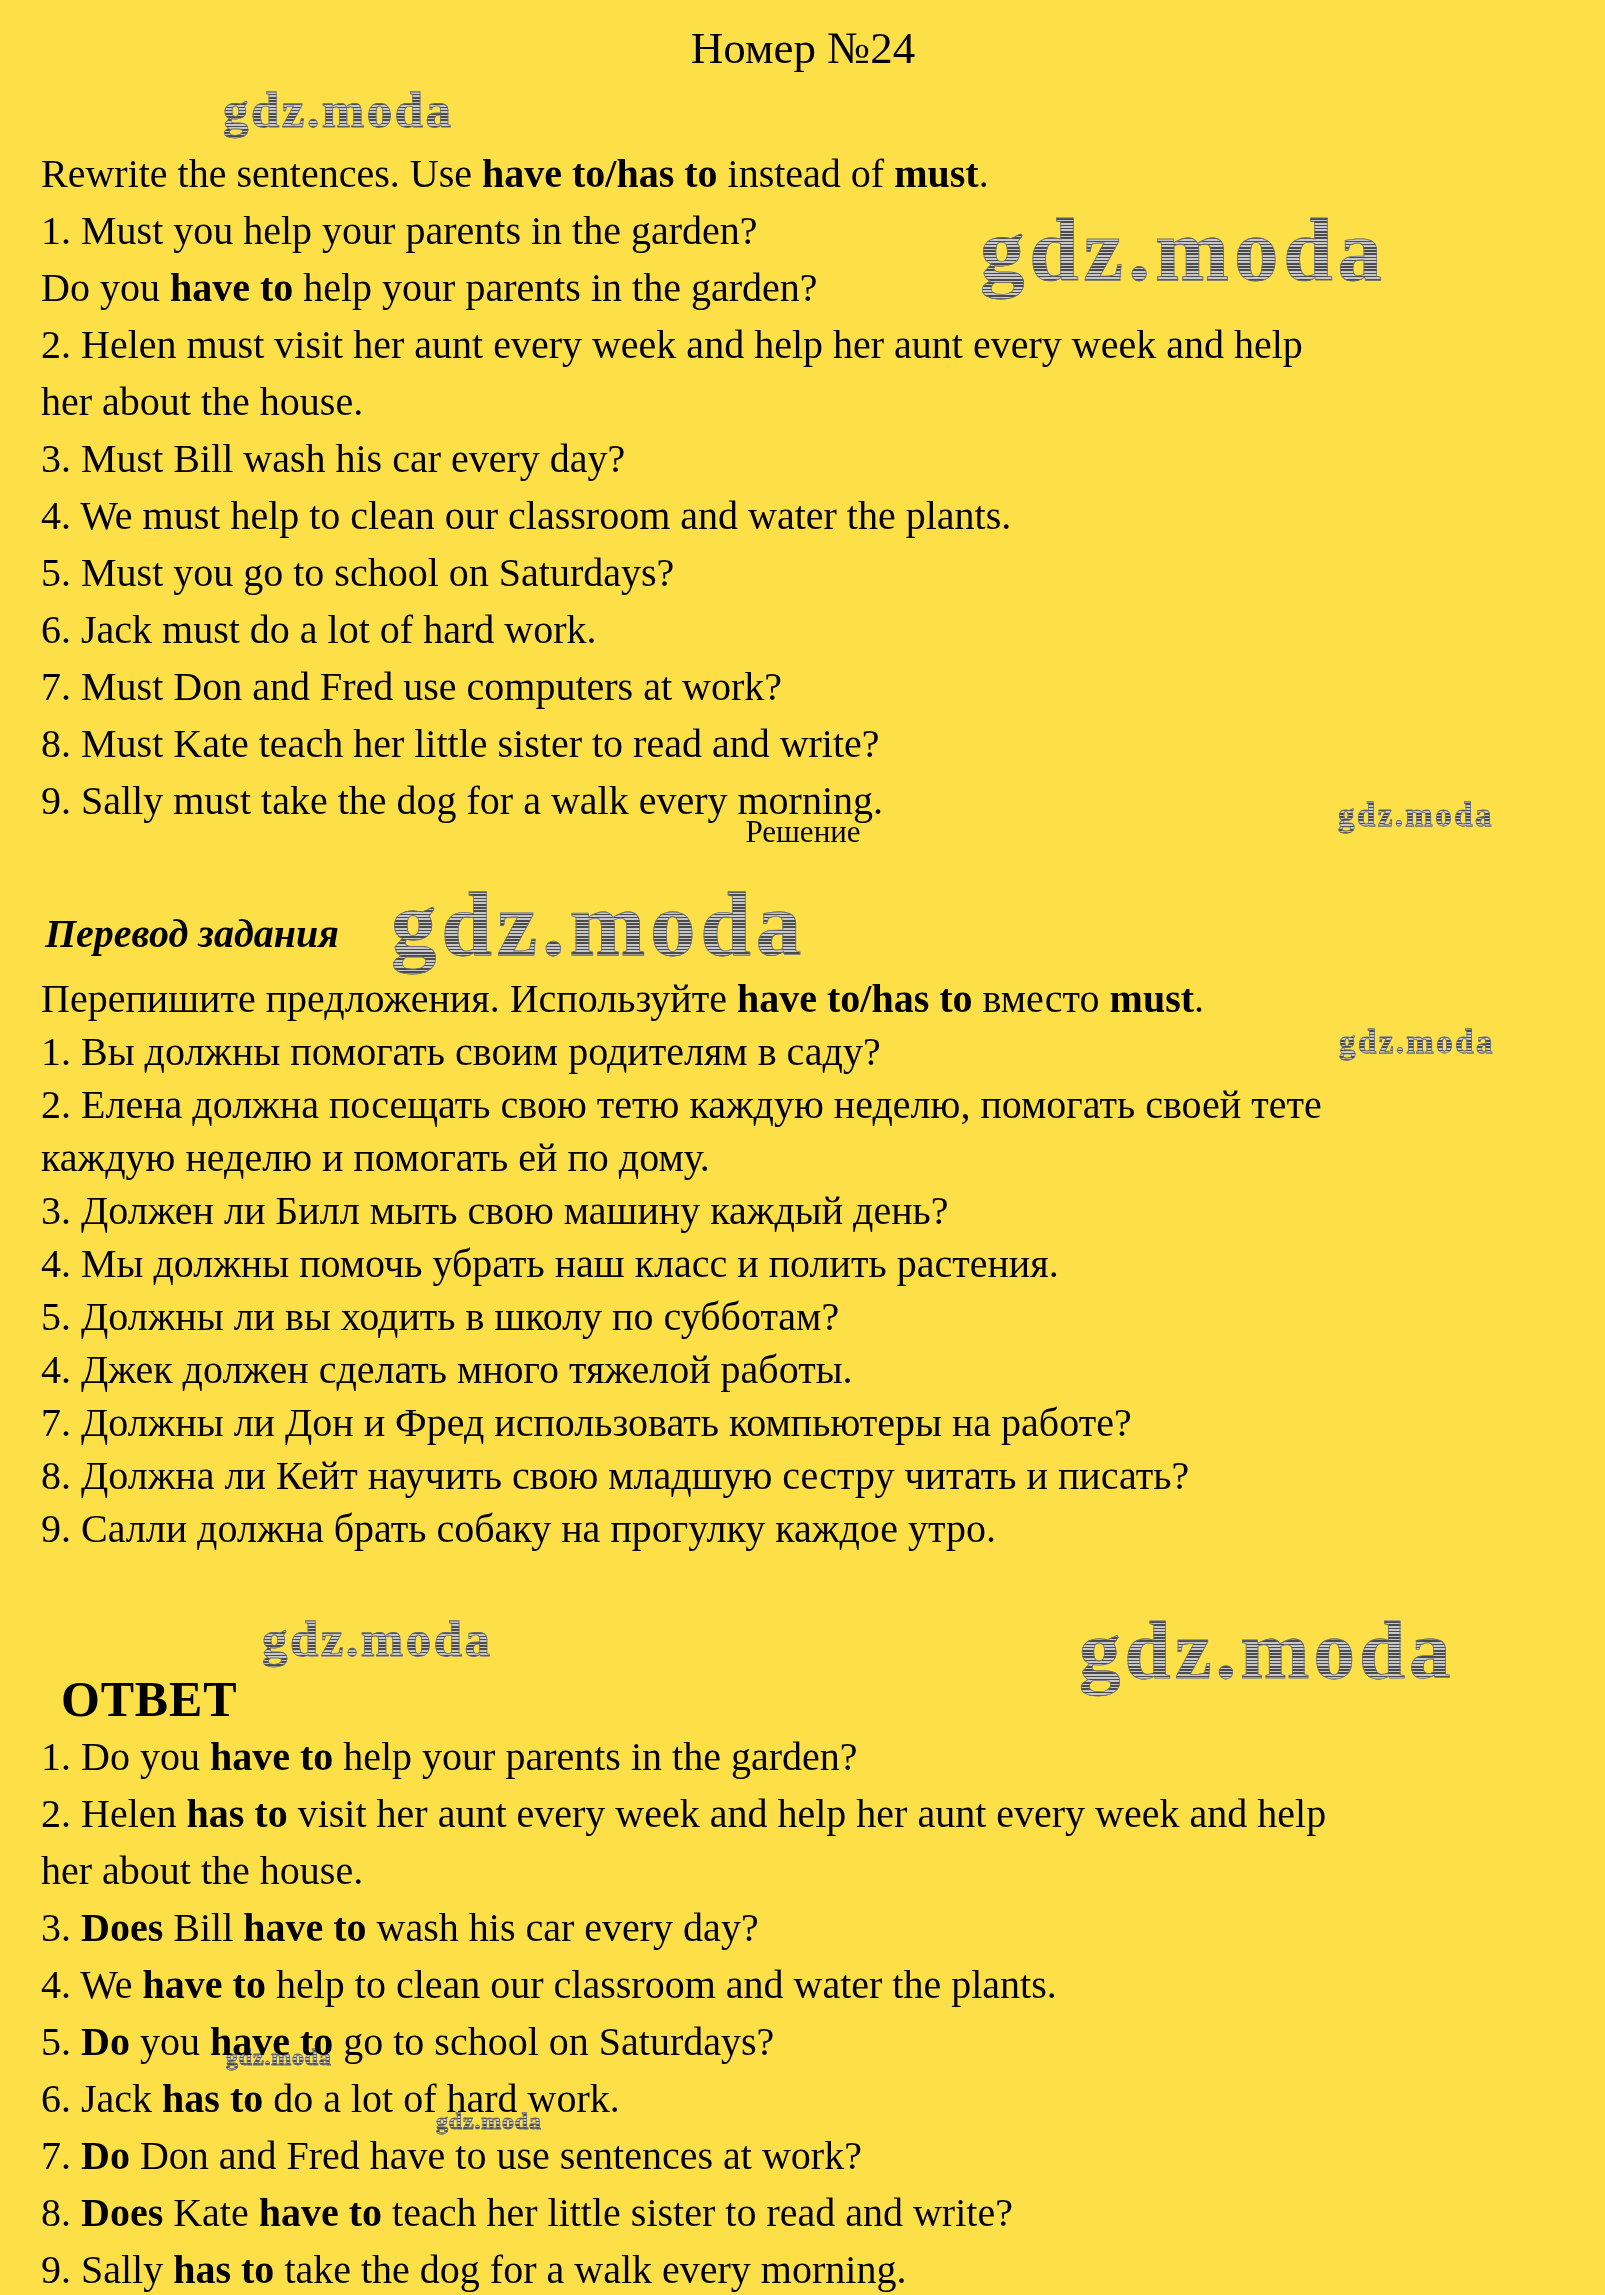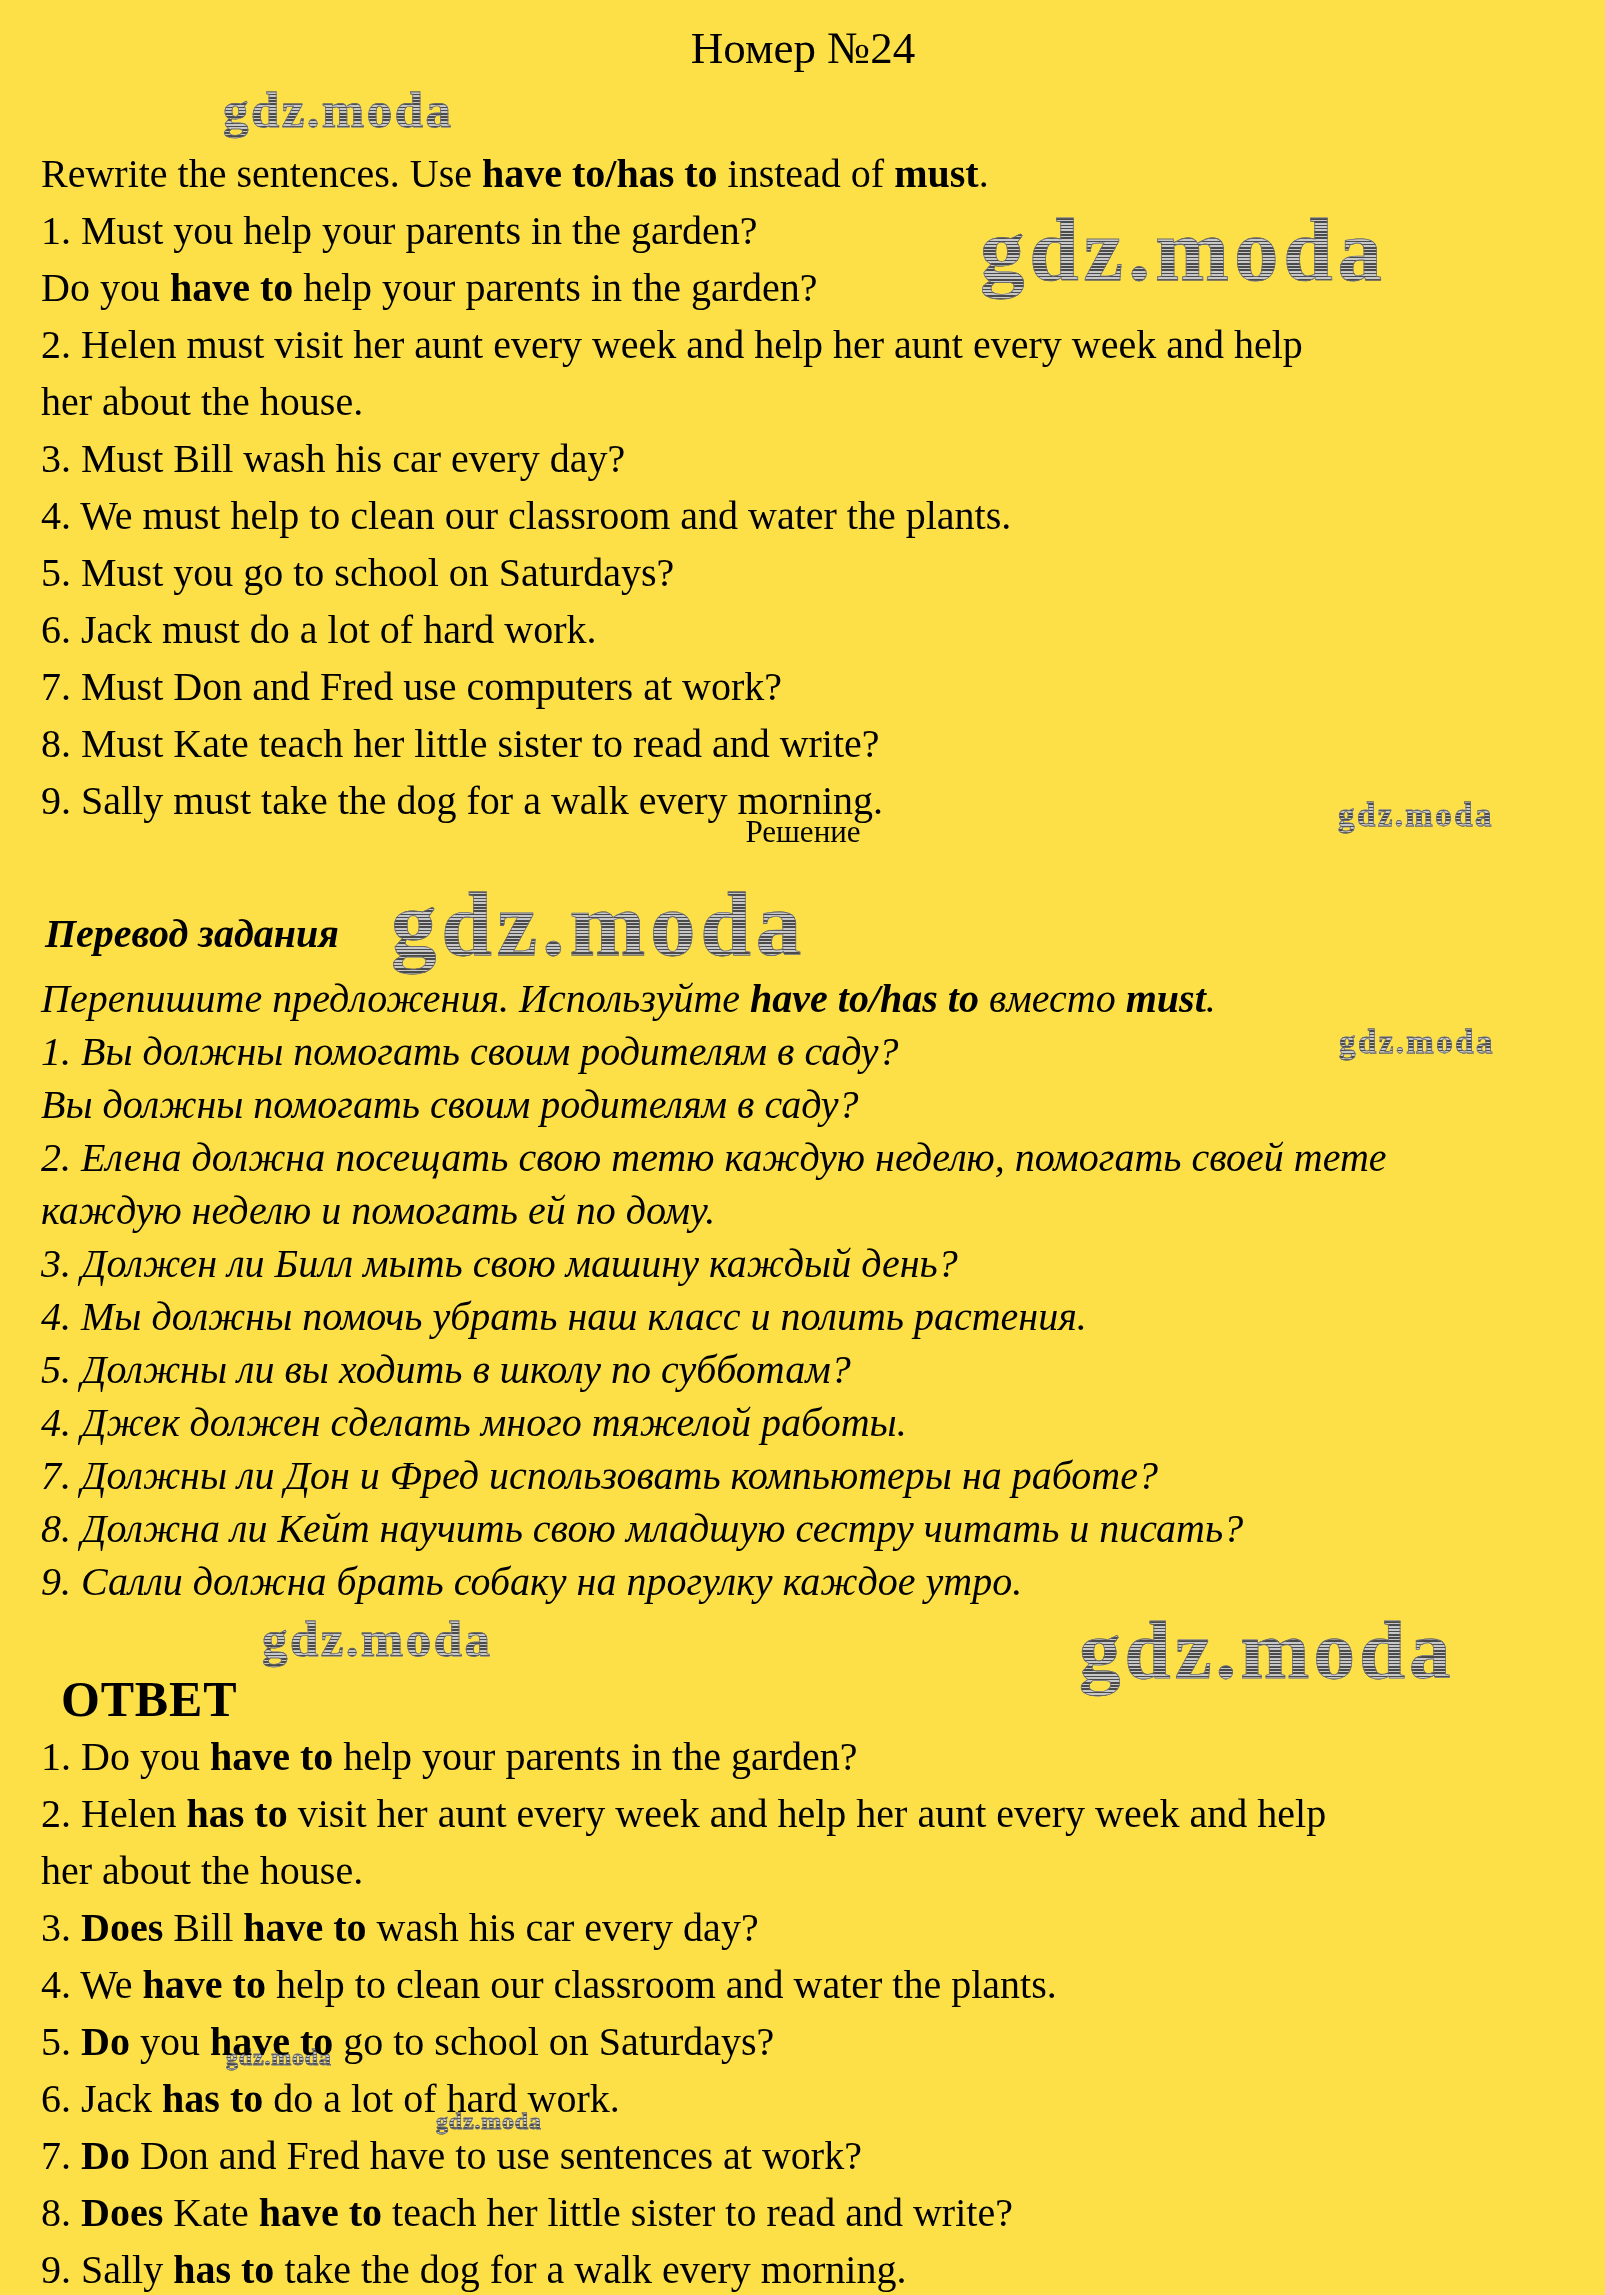--- a/index.html
+++ b/index.html
@@ -35,21 +35,21 @@
     font-size: 31px;
   }
   .trans-heading {
     position: absolute;
     top: 910px; left: 45px;
     font-size: 40px;
     font-weight: bold;
     font-style: italic;
   }
   .translation { top: 972px; font-size: 40px; }
-  .translation .line { line-height: 53px; height: 53px; font-style: italic; }
+  .translation .line { line-height: 53px; height: 53px; }
 
   .answer-heading {
     position: absolute;
     top: 1670px; left: 61px;
     font-size: 50px;
     font-weight: bold;
     letter-spacing: 0.8px;
   }
   .answers { top: 1728px; font-size: 40px; }
   .answers .line { line-height: 57px; height: 57px; }
@@ -112,21 +112,20 @@
       <div class="line"><span>9. Sally must take the dog for a walk every morning.</span></div>
     </div>
 
   <div class="heading-center">Решение</div>
 
   <div class="trans-heading">Перевод задания</div>
 
   <div class="block translation">
       <div class="line"><span>Перепишите предложения. Используйте </span><b>have to/has to</b><span> вместо </span><b>must</b><span>.</span></div>
       <div class="line"><span>1. Вы должны помогать своим родителям в саду?</span></div>
-      <div class="line"><span>Вы должны помогать своим родителям в саду?</span></div>
       <div class="line"><span>2. Елена должна посещать свою тетю каждую неделю, помогать своей тете</span></div>
       <div class="line"><span>каждую неделю и помогать ей по дому.</span></div>
       <div class="line"><span>3. Должен ли Билл мыть свою машину каждый день?</span></div>
       <div class="line"><span>4. Мы должны помочь убрать наш класс и полить растения.</span></div>
       <div class="line"><span>5. Должны ли вы ходить в школу по субботам?</span></div>
       <div class="line"><span>4. Джек должен сделать много тяжелой работы.</span></div>
       <div class="line"><span>7. Должны ли Дон и Фред использовать компьютеры на работе?</span></div>
       <div class="line"><span>8. Должна ли Кейт научить свою младшую сестру читать и писать?</span></div>
       <div class="line"><span>9. Салли должна брать собаку на прогулку каждое утро.</span></div>
     </div>

